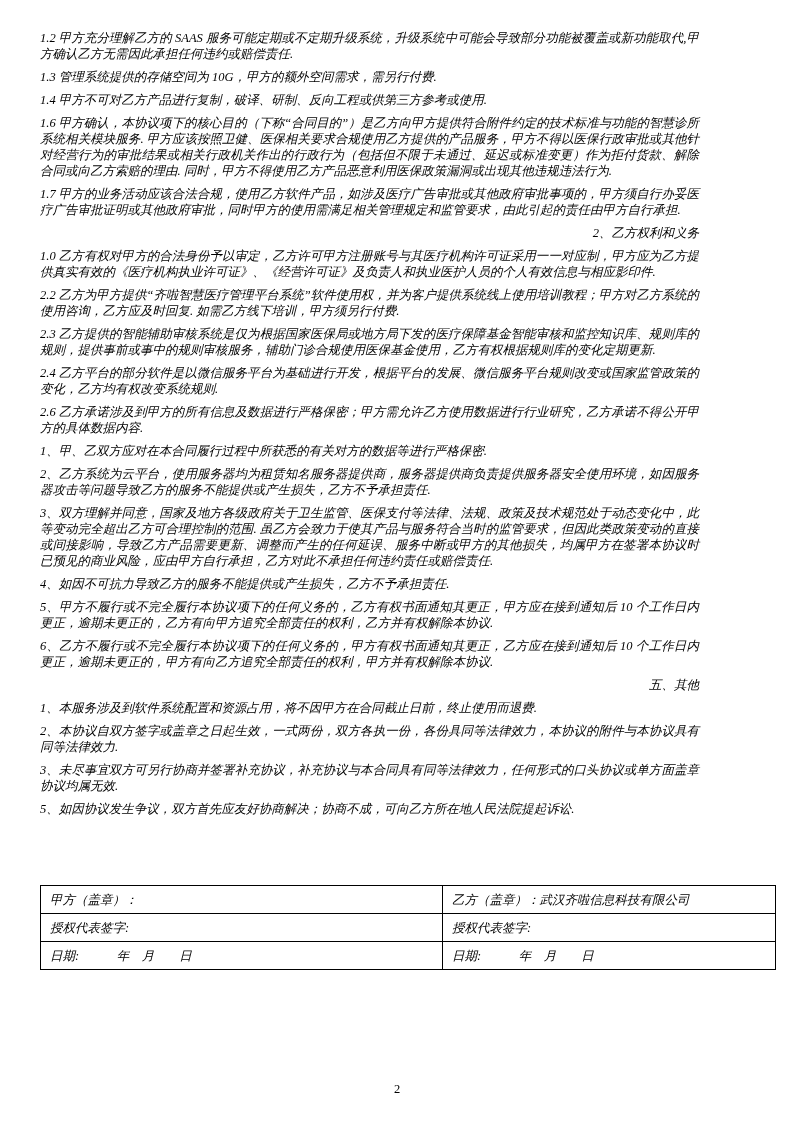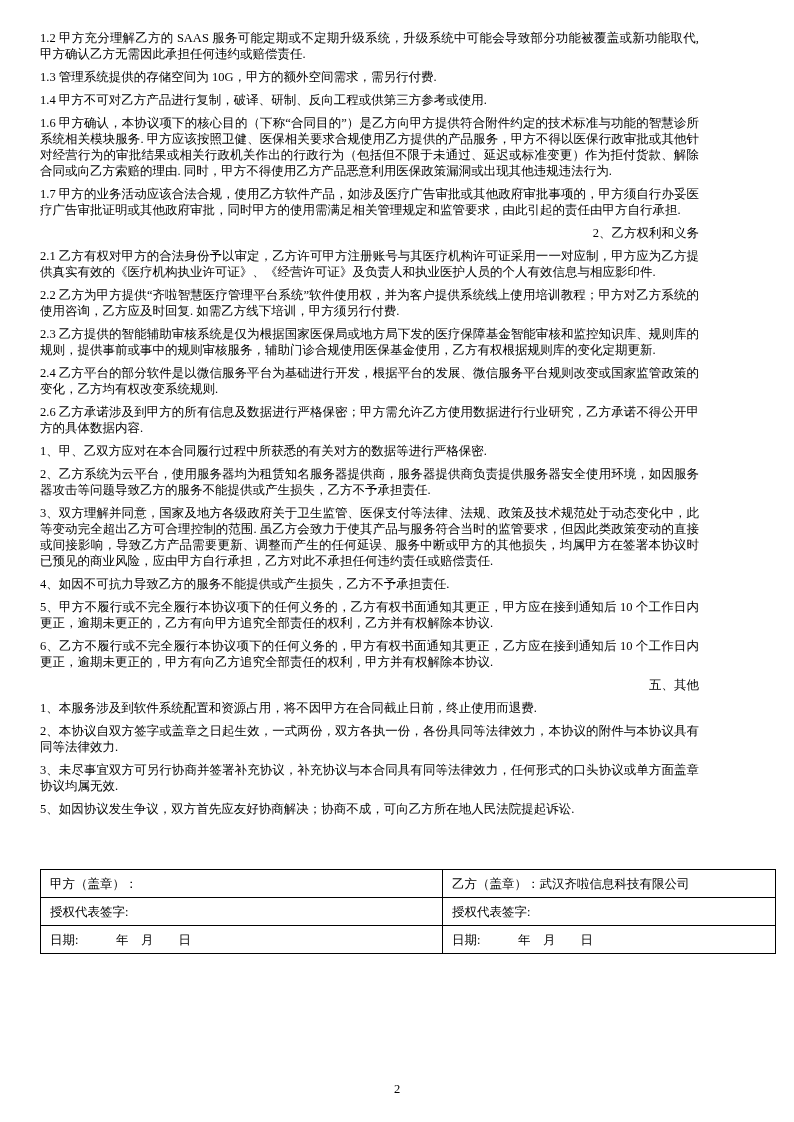--- a/index.html
+++ b/index.html
@@ -12,35 +12,36 @@
     height: 1122px;
     font-family: "Liberation Serif", "DejaVu Serif", serif;
     color: #000000;
     position: relative;
     overflow: hidden;
   }
   .page {
     box-sizing: border-box;
     padding: 30px 37px 0 40px;
     width: 736px;
+    font-style: italic;
   }
   .content p {
     margin: 0 0 7px 0;
     font-size: 12.5px;
     line-height: 16px;
     text-align: justify;
     word-break: break-all;
   }
   .content p.heading {
     text-align: right;
   }
   table.sig {
     border-collapse: collapse;
     width: 719px;
-    margin-top: 52px;
+    margin-top: 68px;
     table-layout: fixed;
   }
   table.sig td {
     border: 1px solid #000000;
     height: 25px;
     padding: 1px 4px 1px 9px;
     font-size: 12.5px;
     line-height: 16px;
     vertical-align: middle;
     white-space: pre-wrap;
@@ -63,21 +64,21 @@
 <div class="page">
   <div class="content">
 
     <p>1.2 甲方充分理解乙方的 SAAS 服务可能定期或不定期升级系统，升级系统中可能会导致部分功能被覆盖或新功能取代,甲方确认乙方无需因此承担任何违约或赔偿责任.</p>
     <p>1.3 管理系统提供的存储空间为 10G，甲方的额外空间需求，需另行付费.</p>
     <p>1.4 甲方不可对乙方产品进行复制，破译、研制、反向工程或供第三方参考或使用.</p>
     <p>1.6 甲方确认，本协议项下的核心目的（下称“合同目的”）是乙方向甲方提供符合附件约定的技术标准与功能的智慧诊所系统相关模块服务. 甲方应该按照卫健、医保相关要求合规使用乙方提供的产品服务，甲方不得以医保行政审批或其他针对经营行为的审批结果或相关行政机关作出的行政行为（包括但不限于未通过、延迟或标准变更）作为拒付货款、解除合同或向乙方索赔的理由. 同时，甲方不得使用乙方产品恶意利用医保政策漏洞或出现其他违规违法行为.</p>
     <p>1.7 甲方的业务活动应该合法合规，使用乙方软件产品，如涉及医疗广告审批或其他政府审批事项的，甲方须自行办妥医疗广告审批证明或其他政府审批，同时甲方的使用需满足相关管理规定和监管要求，由此引起的责任由甲方自行承担.</p>
 
     <p class="heading">2、乙方权利和义务</p>
-    <p>2.1 乙方有权对甲方的合法身份予以审定，乙方许可甲方注册账号与其医疗机构许可证采用一一对应制，甲方应为乙方提供真实有效的《医疗机构执业许可证》、《经营许可证》及负责人和执业医护人员的个人有效信息与相应影印件.</p>
+    <p>1.0 乙方有权对甲方的合法身份予以审定，乙方许可甲方注册账号与其医疗机构许可证采用一一对应制，甲方应为乙方提供真实有效的《医疗机构执业许可证》、《经营许可证》及负责人和执业医护人员的个人有效信息与相应影印件.</p>
     <p>2.2 乙方为甲方提供“齐啦智慧医疗管理平台系统”软件使用权，并为客户提供系统线上使用培训教程；甲方对乙方系统的使用咨询，乙方应及时回复. 如需乙方线下培训，甲方须另行付费.</p>
     <p>2.3 乙方提供的智能辅助审核系统是仅为根据国家医保局或地方局下发的医疗保障基金智能审核和监控知识库、规则库的规则，提供事前或事中的规则审核服务，辅助门诊合规使用医保基金使用，乙方有权根据规则库的变化定期更新.</p>
     <p>2.4 乙方平台的部分软件是以微信服务平台为基础进行开发，根据平台的发展、微信服务平台规则改变或国家监管政策的变化，乙方均有权改变系统规则.</p>
     <p>2.6 乙方承诺涉及到甲方的所有信息及数据进行严格保密；甲方需允许乙方使用数据进行行业研究，乙方承诺不得公开甲方的具体数据内容.</p>
 
     <p>1、甲、乙双方应对在本合同履行过程中所获悉的有关对方的数据等进行严格保密.</p>
     <p>2、乙方系统为云平台，使用服务器均为租赁知名服务器提供商，服务器提供商负责提供服务器安全使用环境，如因服务器攻击等问题导致乙方的服务不能提供或产生损失，乙方不予承担责任.</p>
     <p>3、双方理解并同意，国家及地方各级政府关于卫生监管、医保支付等法律、法规、政策及技术规范处于动态变化中，此等变动完全超出乙方可合理控制的范围. 虽乙方会致力于使其产品与服务符合当时的监管要求，但因此类政策变动的直接或间接影响，导致乙方产品需要更新、调整而产生的任何延误、服务中断或甲方的其他损失，均属甲方在签署本协议时已预见的商业风险，应由甲方自行承担，乙方对此不承担任何违约责任或赔偿责任.</p>
     <p>4、如因不可抗力导致乙方的服务不能提供或产生损失，乙方不予承担责任.</p>
     <p>5、甲方不履行或不完全履行本协议项下的任何义务的，乙方有权书面通知其更正，甲方应在接到通知后 10 个工作日内更正，逾期未更正的，乙方有向甲方追究全部责任的权利，乙方并有权解除本协议.</p>

